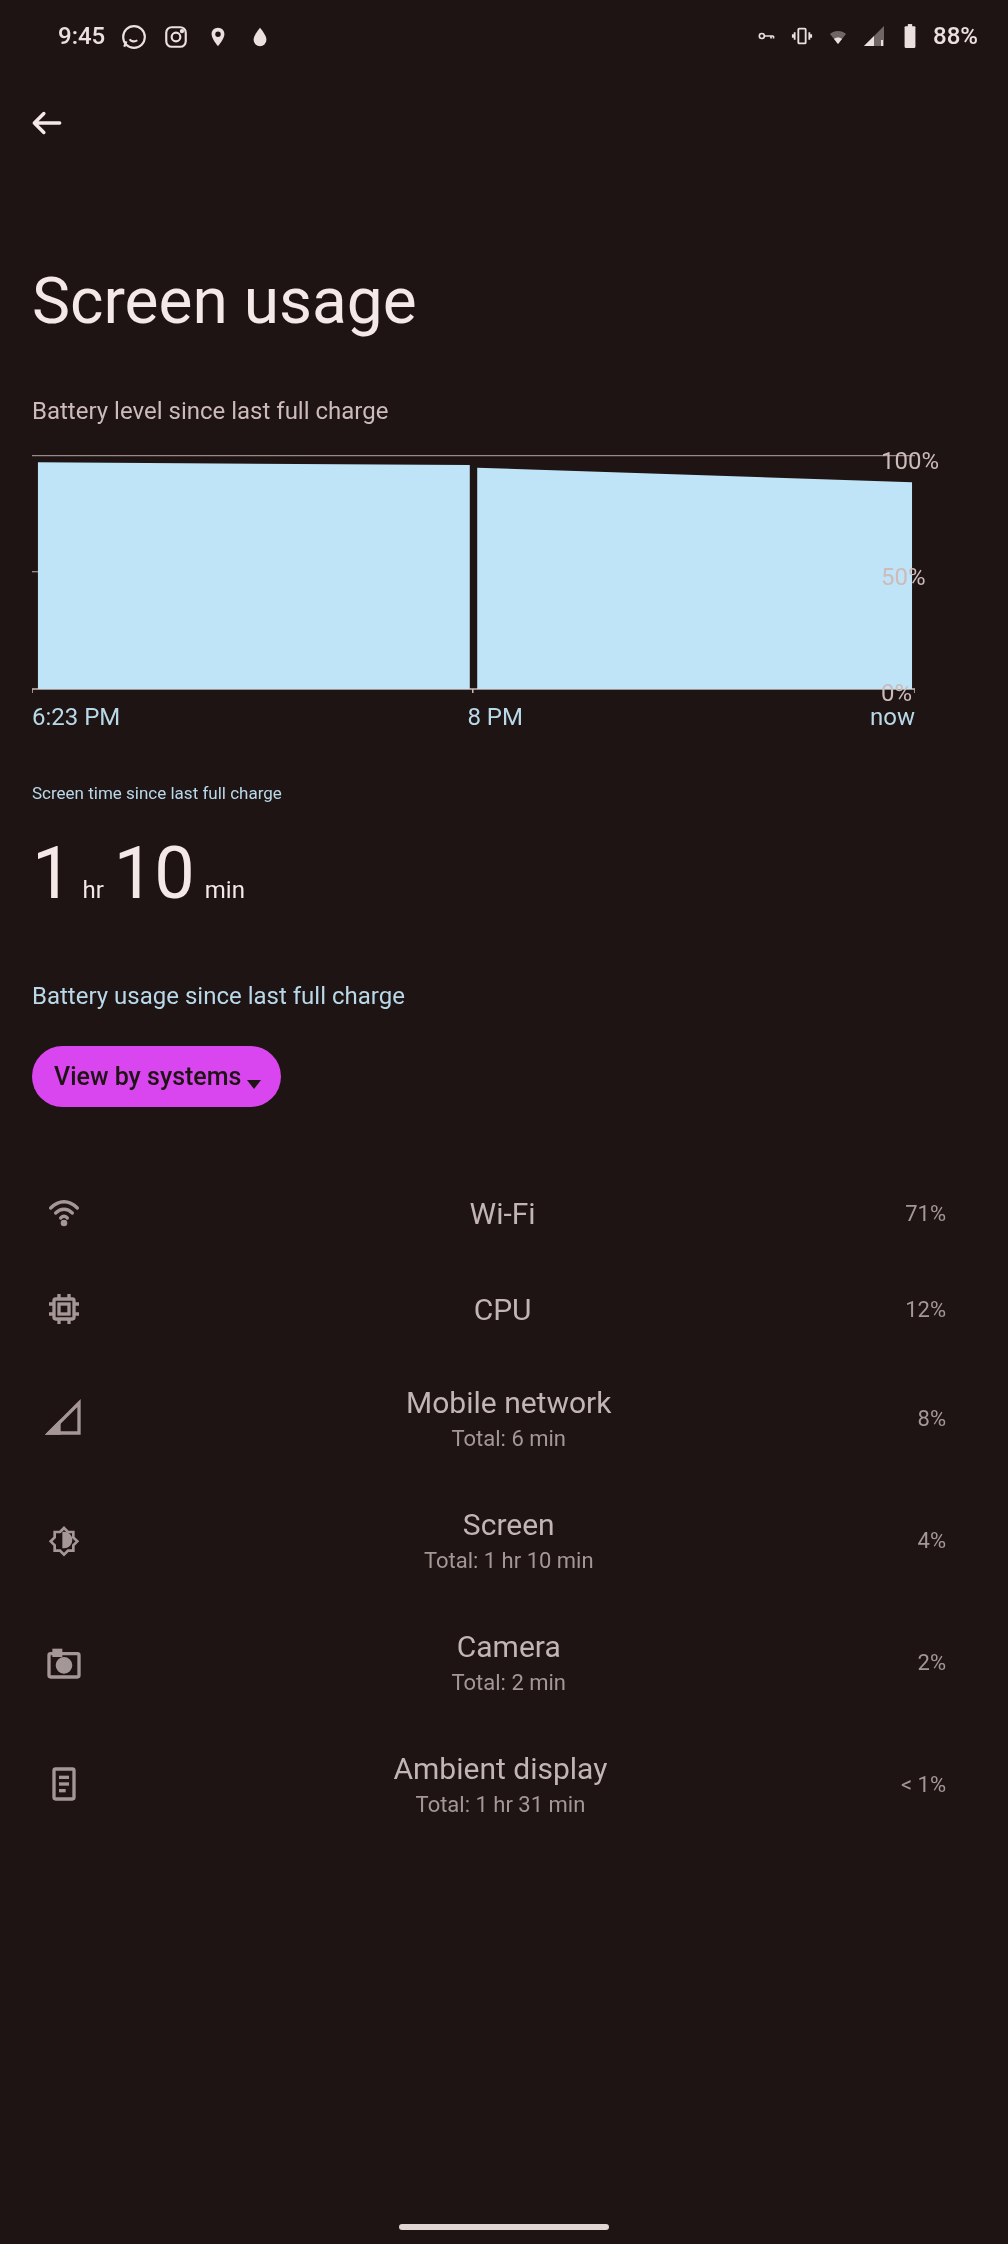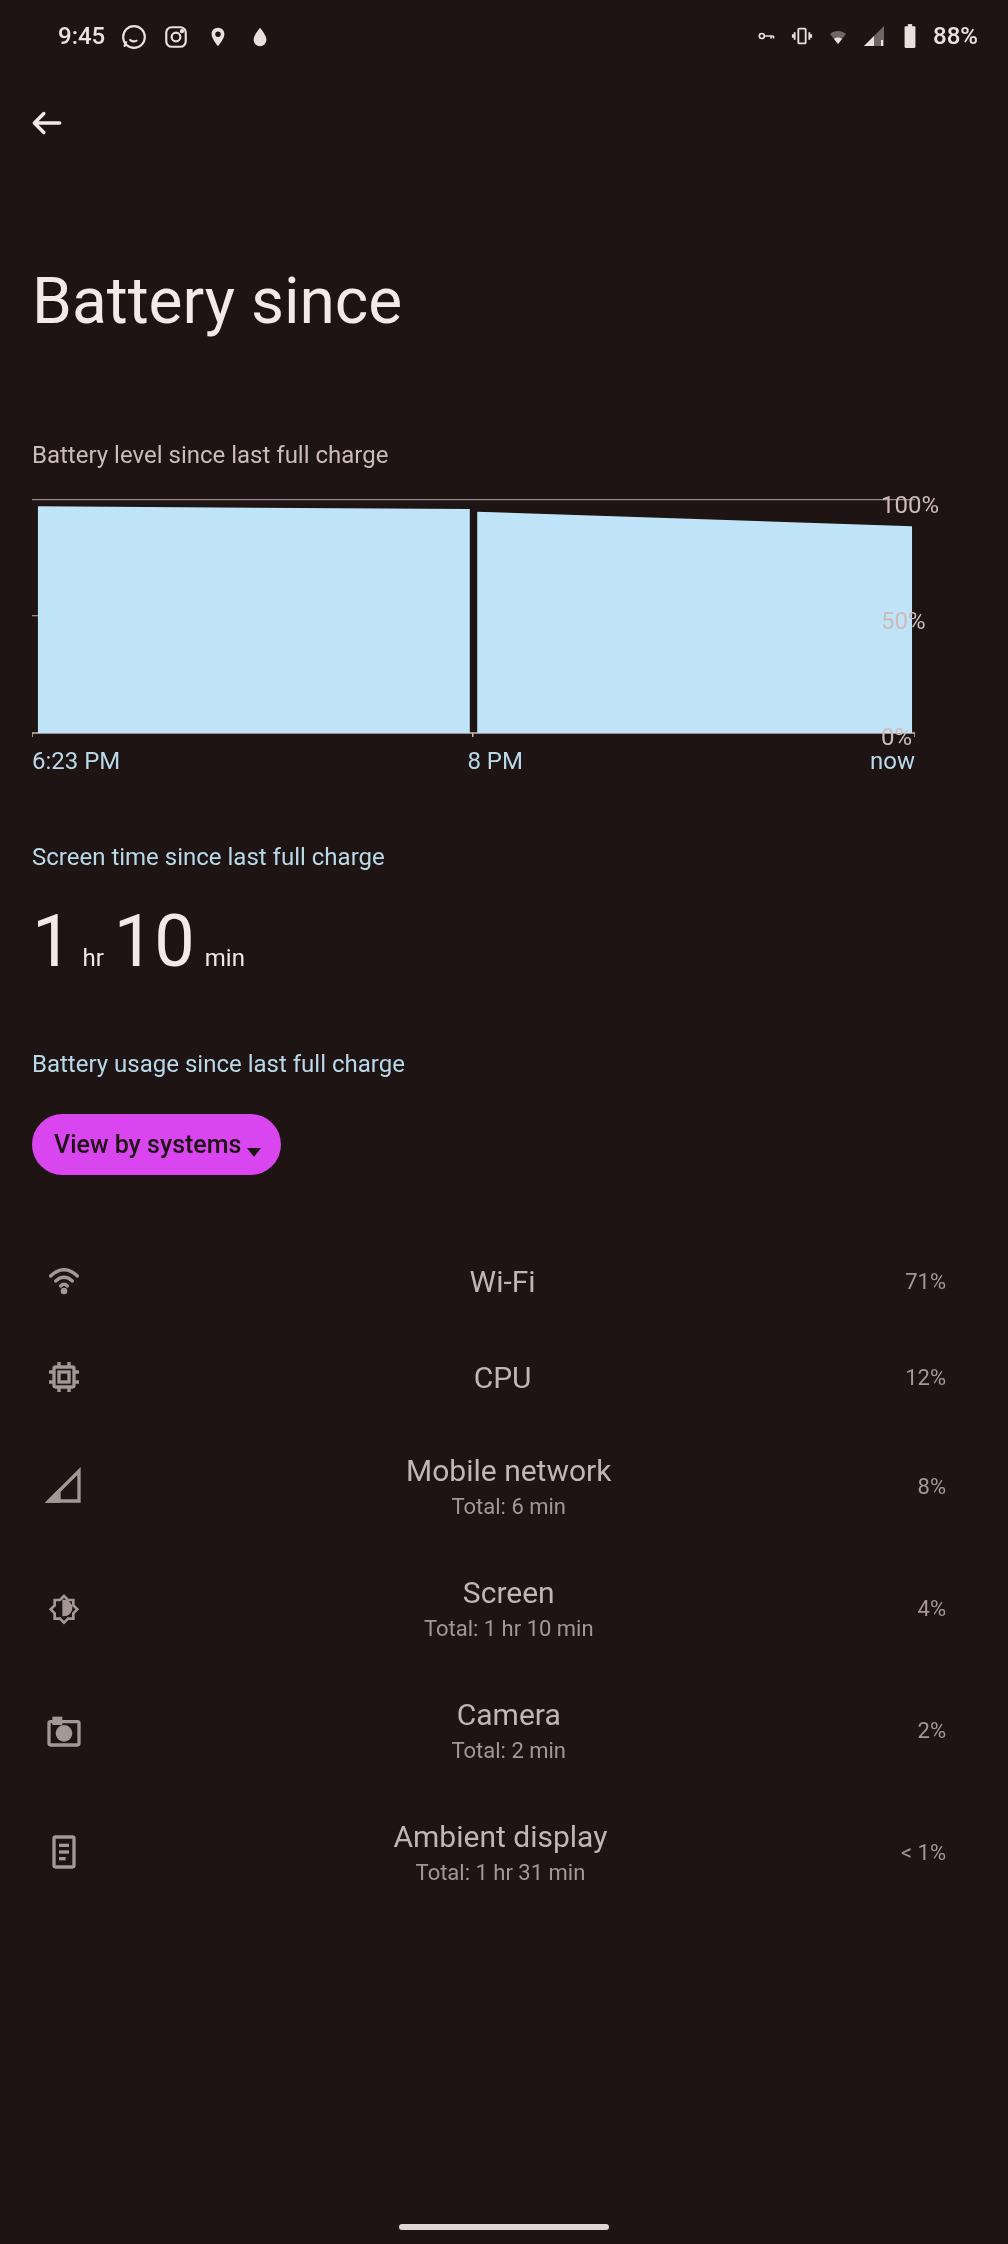--- a/index.html
+++ b/index.html
@@ -28,42 +28,42 @@
     
     .page-title {
       font-size: 64px; font-weight: 400;
       padding: 116px 32px 18px; color: #f5e9e7;
     }
 
     .content { padding: 0 32px; }
 
     .subhead {
       font-size: 24px; color: #ccbbb9;
-      margin-top: 84px; margin-bottom: 28px;
+      margin-top: 40px; margin-bottom: 28px;
     }
 
     
     .chart-wrap { position: relative; height: 240px; margin-top: 28px; }
     .chart-svg { width: 100%; height: 100%; }
     .chart-ylabels {
       position: absolute; top: -6px; right: -56px; bottom: -14px;
       width: 90px; display: flex; flex-direction: column; justify-content: space-between;
       font-size: 24px; color: #ccbbb9;
       text-align: left;
     }
     .chart-area { width: 883px; }
     .chart-xlabels {
       display: flex; justify-content: space-between;
       font-size: 24px; color: #b9d9e9; margin-top: 10px; width: 883px;
     }
     .chart-xlabels span:first-child { color: #b9d9e9; }
 
     
     .accent-head {
-      font-size: 24px; color: #b9d9e9; margin-top: 68px;
+      font-size: 17px; color: #b9d9e9; margin-top: 52px;
     }
     .big-time {
       display: flex; align-items: baseline; gap: 4px;
       margin-top: 28px; color: #f5e9e7;
     }
     .t-num { font-size: 72px; font-weight: 400; }
     .t-unit { font-size: 24px; margin: 0 6px; }
 
     .accent-head2 {
       font-size: 24px; color: #b9d9e9; margin-top: 66px;
@@ -175,21 +175,21 @@
 </div>
 
 <div class="back-row">
   <div class="back-btn">
     <svg viewBox="0 0 24 24" width="38" height="38" fill="none" stroke="#f5e9e7" stroke-width="2.2" stroke-linecap="round" stroke-linejoin="round">
         <path d="M20 12H4M10 6l-6 6 6 6"></path>
       </svg>
   </div>
 </div>
 
-<h1 class="page-title">Battery since</h1>
+<h1 class="page-title">Screen usage</h1>
 
 <div class="content">
   <div class="subhead">Battery level since last full charge</div>
 
   
   <div class="chart-area">
     <div class="chart-wrap">
       <svg class="chart-svg" viewBox="0 0 595 180" preserveAspectRatio="none">
 
         <line x1="0" y1="2" x2="595" y2="2" stroke="#ccbbb9" stroke-width="1" opacity="0.7"></line>

